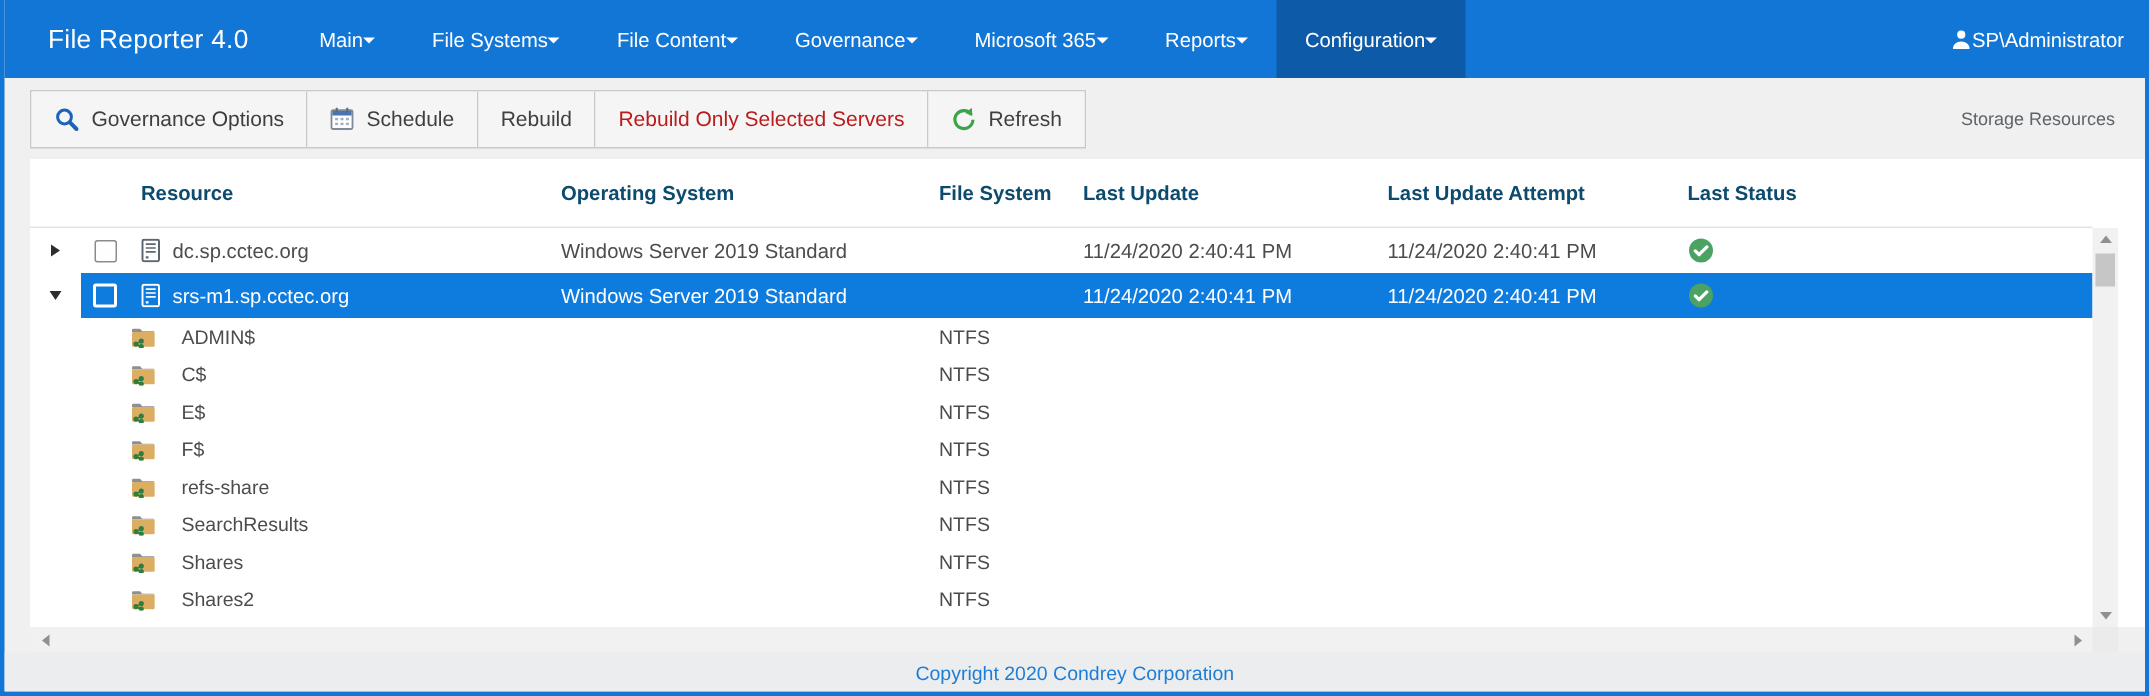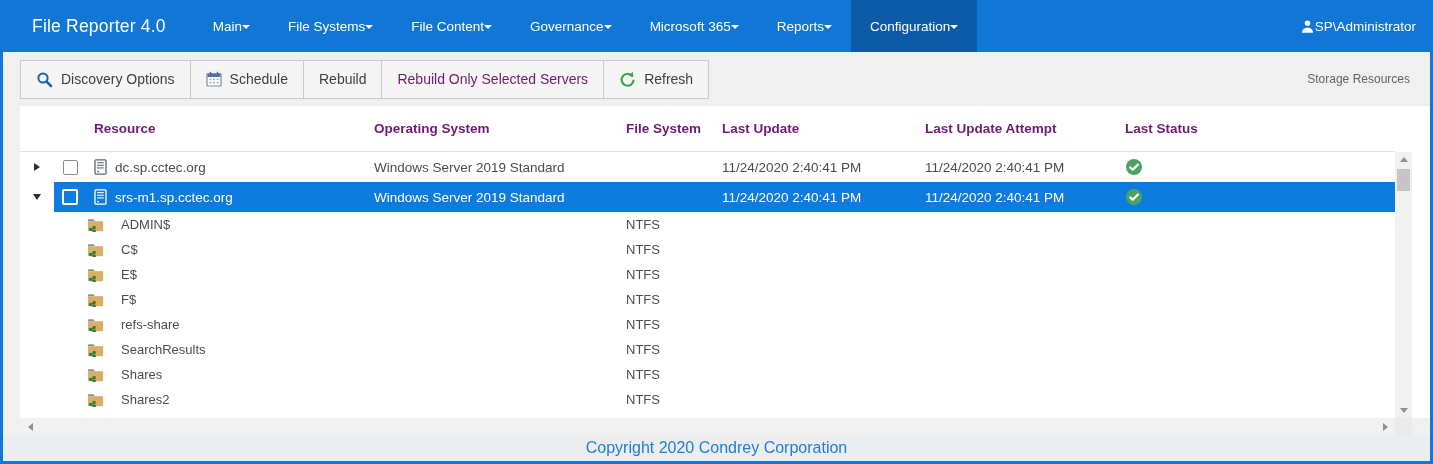--- a/index.html
+++ b/index.html
@@ -23,29 +23,29 @@
   .user { margin-left:auto; display:flex; align-items:center; gap:0; padding-right:17px;
           font-size:13.5px; cursor:pointer; white-space:nowrap; }
   
   .toolbar-row { position:absolute; top:52px; left:0; right:0; height:54px;
                  display:flex; align-items:center; justify-content:space-between; padding:0 20px 0 17px; }
   .btn-group { display:inline-flex; border:1px solid #c9c9c9; background:#f5f5f6; }
   .tb-btn { display:flex; align-items:center; gap:8px; height:37px; padding:0 15px;
             background:#f5f5f6; border:none; border-right:1px solid #c9c9c9;
             font-family:inherit; font-size:14px; color:#3f3f3f; cursor:pointer; white-space:nowrap; }
   .tb-btn:last-child { border-right:none; }
-  .tb-btn.disabled { color:#701a75; cursor:default; }
+  .tb-btn.disabled { color:#b91c1c; cursor:default; }
   .page-title { font-size:12px; font-weight:400; color:#5d6468; }
   
   .grid-wrap { position:absolute; left:17px; right:0; top:106px; height:312px; background:#fff; }
   .row { display:grid; grid-template-columns:34px 32px 286px 250px 96px 205px 200px 1fr;
          position:relative; width:1375px; align-items:stretch; }
   .cell { display:flex; align-items:center; position:relative; z-index:1; font-size:13.5px; color:#4c4c4c; overflow:hidden; white-space:nowrap; }
   .grid-header { height:46px; border-bottom:1px solid #e3e3e3; }
-  .grid-header .cell { font-weight:bold; color:#701a75; font-size:13.5px; cursor:pointer; }
+  .grid-header .cell { font-weight:bold; color:#0c4a6e; font-size:13.5px; cursor:pointer; }
   .c3 { padding-left:8px; }
   .c4 { padding-left:2px; }
   .c5 { padding-left:4px; }
   .c6 { padding-left:4px; }
   .c7 { padding-left:2px; }
   .c8 { padding-left:2px; }
   .server-row { height:30px; cursor:pointer; }
   .share-row { height:25px; cursor:pointer; }
   .share-row .cell { font-size:13px; }
   .hl { position:absolute; left:34px; right:0; top:0; bottom:0; background:#0e7bdf; display:none; z-index:0; }
@@ -70,21 +70,21 @@
   .tri-up   { width:0;height:0;border-left:4.5px solid transparent;border-right:4.5px solid transparent;border-bottom:5px solid #909090; }
   .tri-down { width:0;height:0;border-left:4.5px solid transparent;border-right:4.5px solid transparent;border-top:5px solid #909090; }
   .tri-left { width:0;height:0;border-top:4.5px solid transparent;border-bottom:4.5px solid transparent;border-right:5px solid #909090; }
   .tri-right{ width:0;height:0;border-top:4.5px solid transparent;border-bottom:4.5px solid transparent;border-left:5px solid #909090; }
   .h-scroll { position:absolute; left:17px; top:418px; width:1375px; height:17px; background:#f1f1f2; }
   .h-btn { position:absolute; top:0; width:16px; height:17px; display:flex; align-items:center; justify-content:center; }
   .corner { position:absolute; left:1392px; top:418px; width:17px; height:17px; background:#ebebec; }
   
   .footer { position:absolute; left:0; right:0; top:435px; height:26px; background:#ecedef;
             display:flex; align-items:center; justify-content:center; }
-  .copyright { font-size:16px; color:#1e7ed6; }
+  .copyright { font-size:13px; color:#1e7ed6; }
 </style>
 </head>
 <body>
 
 <div class="page">
 
   <header class="navbar">
     <div class="brand">File Reporter 4.0</div>
     <nav class="nav-items">
       <a class="nav-item">
@@ -129,21 +129,21 @@
 
   <div class="toolbar-row">
     <div class="btn-group">
       <button class="tb-btn">
         <span class="icon-box">
           <svg width="17" height="17" viewBox="0 0 17 17">
               <circle cx="7" cy="7" r="4.6" fill="none" stroke="#1a63b8" stroke-width="2"></circle>
               <line x1="10.6" y1="10.6" x2="15" y2="15" stroke="#1a63b8" stroke-width="2.6" stroke-linecap="round"></line>
             </svg>
         </span>
-        <span>Discovery Options</span>
+        <span>Governance Options</span>
       </button>
       <button class="tb-btn">
         <span class="icon-box">
           <svg width="16" height="16" viewBox="0 0 16 16">
               <rect x="1" y="2.5" width="14" height="12.5" rx="1" fill="#fff" stroke="#7d8a99" stroke-width="1.2"></rect>
               <rect x="1.6" y="3" width="12.8" height="3" fill="#4a74b0"></rect>
               <line x1="4.5" y1="0.8" x2="4.5" y2="3.6" stroke="#5a6b7d" stroke-width="1.4"></line>
               <line x1="11.5" y1="0.8" x2="11.5" y2="3.6" stroke="#5a6b7d" stroke-width="1.4"></line>
               <g fill="#9fb0c0">
                 <rect x="3.4" y="7.6" width="2" height="1.6"></rect>

